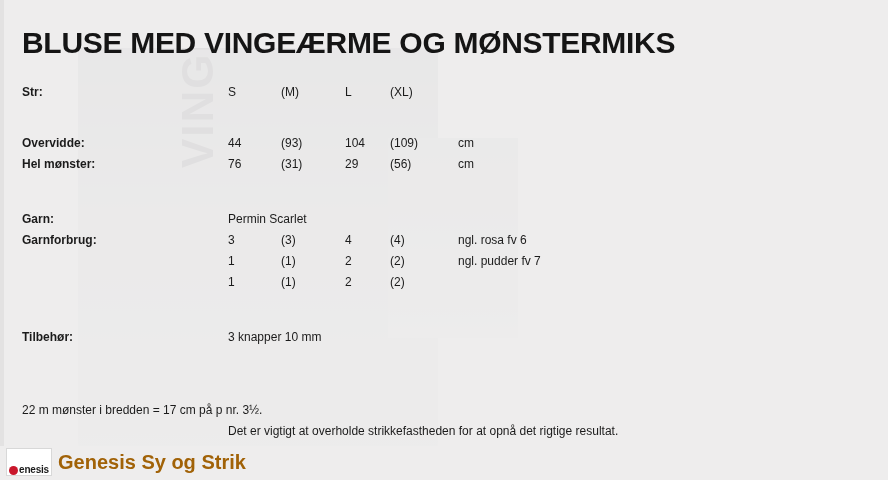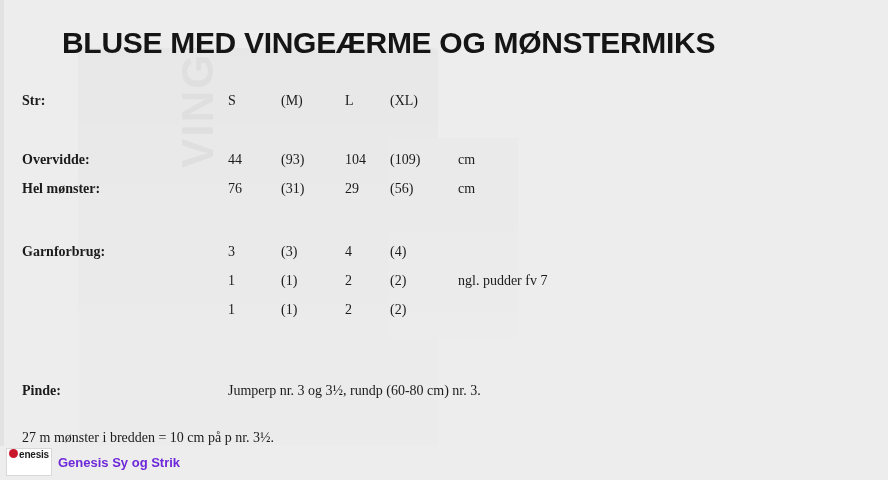--- a/index.html
+++ b/index.html
@@ -63,47 +63,45 @@
 
   .title {
     position: absolute;
     left: 22px;
     top: 26px;
     font-size: 30px;
     font-weight: bold;
     letter-spacing: -0.3px;
     color: #151515;
     white-space: nowrap;
-    margin-left: 40px;
   }
 
   .content {
     position: absolute;
     left: 22px;
     top: 82px;
     width: 850px;
   }
 
   .row {
     display: flex;
-    align-items: flex-end;
-    font-size: 14px;
+    align-items: center;
+    font-size: 12px;
     line-height: 21px;
-    font-family: Liberation Serif, serif;
   }
   .label {
     width: 206px;
     font-weight: bold;
     flex: 0 0 206px;
     white-space: nowrap;
   }
   .c-s  { width: 53px; flex: 0 0 53px; }
   .c-m  { width: 64px; flex: 0 0 64px; }
   .c-l  { width: 45px; flex: 0 0 45px; }
-  .c-xl { width: 68px; flex: 0 0 68px; margin-top: 8px; }
+  .c-xl { width: 68px; flex: 0 0 68px; }
   .c-unit { flex: 0 0 auto; white-space: nowrap; }
   .wide { flex: 0 0 auto; white-space: nowrap; }
   .sp-26 { height: 26px; }
   .sp-30 { height: 30px; }
   .sp-34 { height: 34px; }
 
   .footerbar {
     position: absolute;
     left: 0;
     bottom: 0;
@@ -118,41 +116,41 @@
     display: flex;
     align-items: center;
     gap: 6px;
   }
   .logo-mark {
     width: 44px;
     height: 26px;
     background: #ffffff;
     border: 1px solid #d8d8d8;
     display: flex;
-    align-items: flex-start;
+    align-items: flex-end;
     justify-content: center;
     font-size: 10px;
     font-weight: bold;
     color: #1b1b1b;
     letter-spacing: -0.2px;
     position: relative;
   }
   .logo-mark .dot {
     display: inline-block;
     width: 9px;
     height: 9px;
     border-radius: 50%;
     background: #c9172b;
     margin-right: 1px;
     vertical-align: -1px;
   }
   .logo-text {
-    font-size: 13px;
-    font-weight: bold;
-    color: #6d28d9;
+    font-size: 20px;
+    font-weight: bold;
+    color: #a16207;
     white-space: nowrap;
   }
   .edge-left {
     position: absolute;
     left: 0; top: 0; bottom: 0;
     width: 4px;
     background: #e3e2e2;
   }
 </style>
 </head>
@@ -195,27 +193,32 @@
       <span class="label">Hel mønster:</span>
       <span class="c-s">76</span>
       <span class="c-m">(31)</span>
       <span class="c-l">29</span>
       <span class="c-xl">(56)</span>
       <span class="c-unit">cm</span>
     </div>
 
     <div class="sp-34"></div>
 
+    <div class="row">
+      <span class="label">Garn:</span>
+      <span class="wide">Permin Scarlet</span>
+    </div>
 
     <div class="row">
       <span class="label">Garnforbrug:</span>
       <span class="c-s">3</span>
       <span class="c-m">(3)</span>
       <span class="c-l">4</span>
       <span class="c-xl">(4)</span>
+      <span class="c-unit">ngl. rosa fv 6</span>
     </div>
 
     <div class="row">
       <span class="label"></span>
       <span class="c-s">1</span>
       <span class="c-m">(1)</span>
       <span class="c-l">2</span>
       <span class="c-xl">(2)</span>
       <span class="c-unit">ngl. pudder fv 7</span>
     </div>
@@ -223,32 +226,32 @@
     <div class="row">
       <span class="label"></span>
       <span class="c-s">1</span>
       <span class="c-m">(1)</span>
       <span class="c-l">2</span>
       <span class="c-xl">(2)</span>
     </div>
 
     <div class="sp-34"></div>
 
+    <div class="row">
+      <span class="label">Tilbehør:</span>
+      <span class="wide">3 knapper 10 mm</span>
+    </div>
 
     <div class="sp-26"></div>
 
-    <div class="row">
-      <span class="label">Pinde:</span>
-      <span class="wide">Jumperp nr. 3 og 3½, rundp (60-80 cm) nr. 3.</span>
-    </div>
 
     <div class="sp-26"></div>
 
     <div class="row">
-      <span class="wide">27 m mønster i bredden = 10 cm på p nr. 3½.</span>
+      <span class="wide">22 m mønster i bredden = 17 cm på p nr. 3½.</span>
     </div>
 
     <div class="row">
       <span class="label"></span>
       <span class="wide">Det er vigtigt at overholde strikkefastheden for at opnå det rigtige resultat.</span>
     </div>
 
   </div>
 
   <div class="footerbar">

